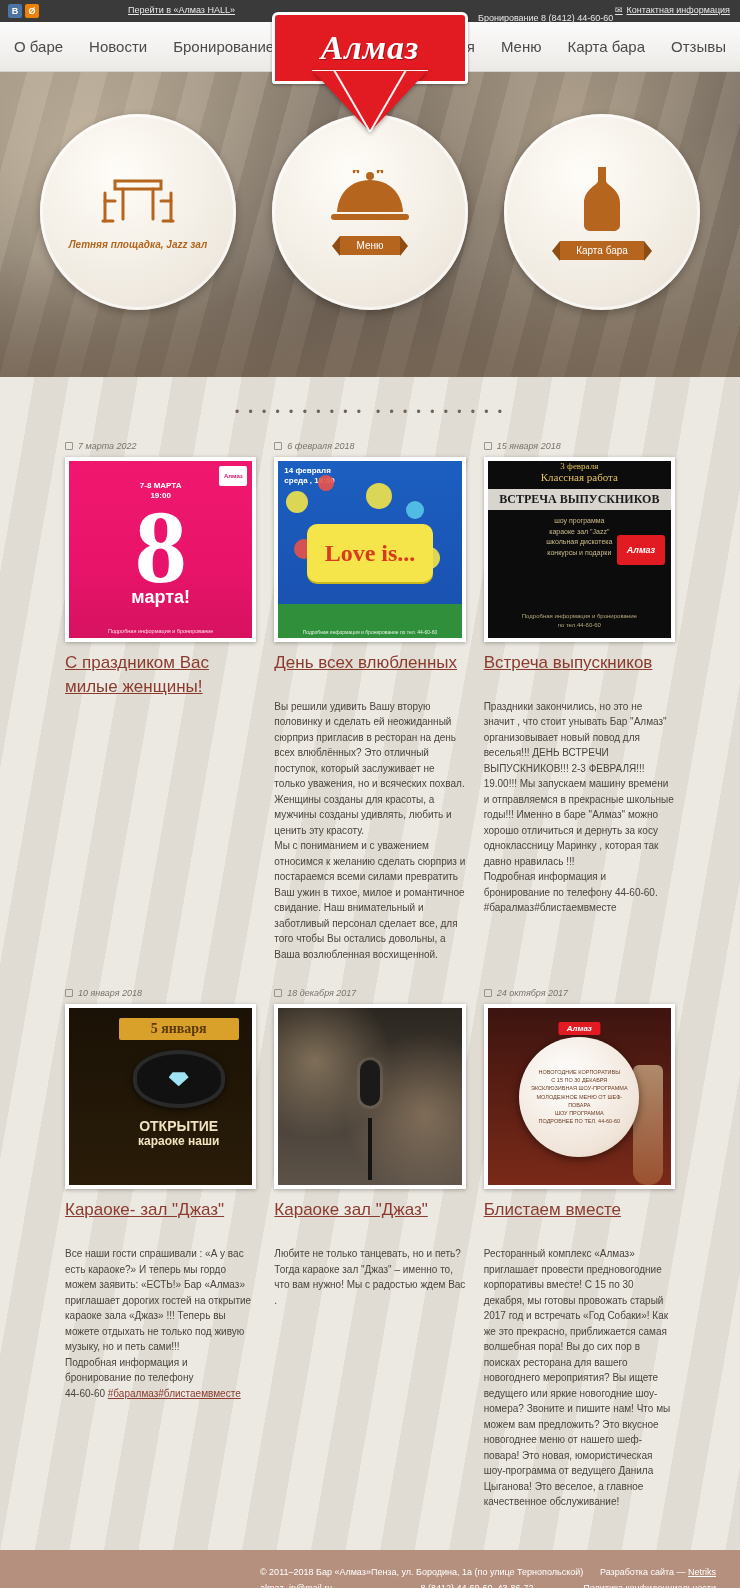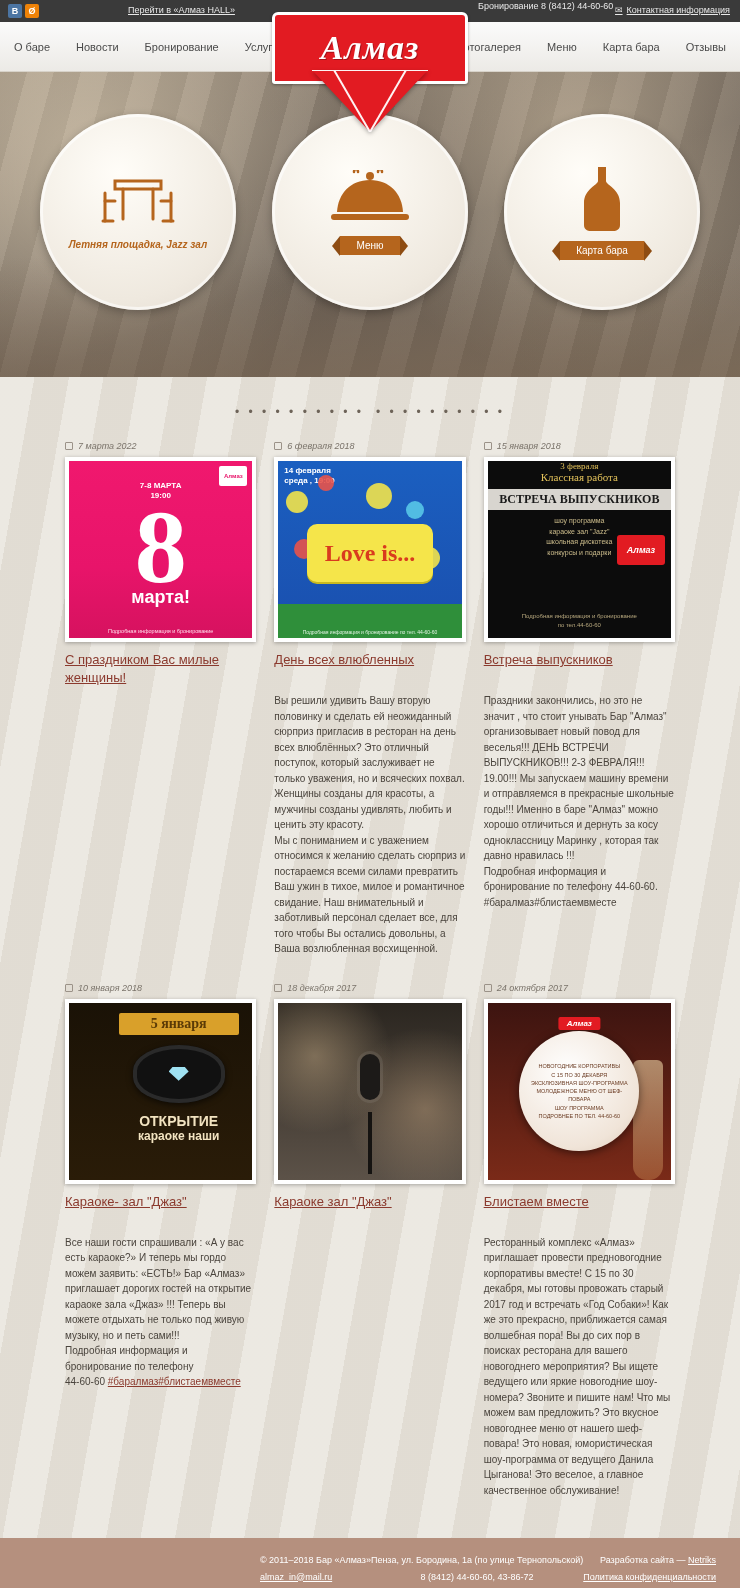--- a/index.html
+++ b/index.html
@@ -30,21 +30,21 @@
     display: flex; align-items: center; justify-content: center;
     font-size: 9px; font-weight: bold; color: #fff;
   }
   .soc.vk { background: #4c75a3; }
   .soc.ok { background: #ee8208; }
   .topbar .center-link {
     position: absolute; left: 128px; top: 5px;
     color: #e8e8e8; text-decoration: underline; font-size: 9px;
   }
   .topbar .phone {
-    position: absolute; left: 478px; top: 1px; color: #e8e8e8; font-size: 9px;
+    position: absolute; left: 478px; top: 13px; color: #e8e8e8; font-size: 9px;
   }
   .topbar .contacts {
     position: absolute; right: 10px; top: 5px; color: #e8e8e8; font-size: 9px;
     text-decoration: underline; display: flex; align-items: center; gap: 4px;
   }
   .env-ico { font-size: 9px; }
 
   
   .navbar {
     height: 50px;
@@ -52,21 +52,21 @@
     border-bottom: 1px solid #d7d2c9;
     display: flex;
     align-items: center;
     position: relative;
     z-index: 30;
   }
   .nav-left, .nav-right { display: flex; align-items: center; }
   .nav-left { margin-left: 14px; gap: 26px; }
   .nav-right { position: absolute; right: 14px; gap: 26px; }
   .nav-item {
-    font-size: 11px;
+    font-size: 15px;
     color: #4a4a4a;
     text-decoration: none;
     white-space: nowrap;
   }
 
   
   .logo-wrap {
     position: absolute;
     left: 272px; top: 12px;
     width: 196px; height: 128px;
@@ -223,21 +223,21 @@
     border: 4px solid #fff;
     box-shadow: 0 1px 4px rgba(0,0,0,.3);
     overflow: hidden;
     position: relative;
     cursor: pointer;
     background: #222;
   }
   .news-title {
     display: block;
     margin-top: 9px;
-    font-size: 13px;
+    font-size: 17px;
     color: #8b3a2e;
     text-decoration: underline;
     line-height: 1.4;
   }
   .news-text {
     margin-top: 24px;
     font-size: 10px;
     color: #4a443d;
     line-height: 1.55;
     white-space: pre-line;
@@ -559,20 +559,21 @@
           <span>18 декабря 2017</span>
         </div>
         <div class="news-thumb">
           <div class="poster p5">
             <div class="blur"></div>
             <div class="stand"></div>
             <div class="mic"></div>
           </div>
         </div>
         <a class="news-title" href="#">Караоке зал "Джаз"</a>
+        <div class="news-text">Любите не только танцевать, но и петь? Тогда караоке зал "Джаз" –  именно то, что вам нужно! Мы с радостью ждем Вас .</div>
       </div>
 
       <div class="news-item">
         <div class="news-date">
           <span class="cal-ico"></span>
           <span>24 октября 2017</span>
         </div>
         <div class="news-thumb">
           <div class="poster p6">
             <div class="flute"></div>

